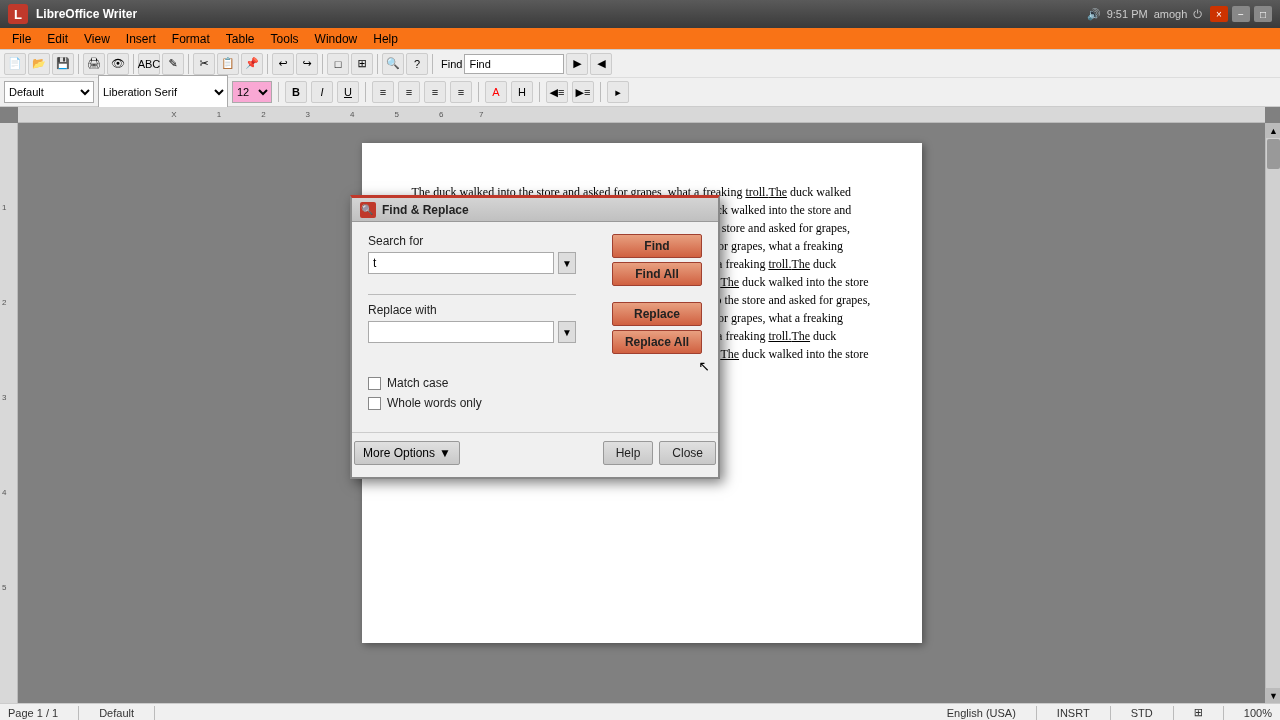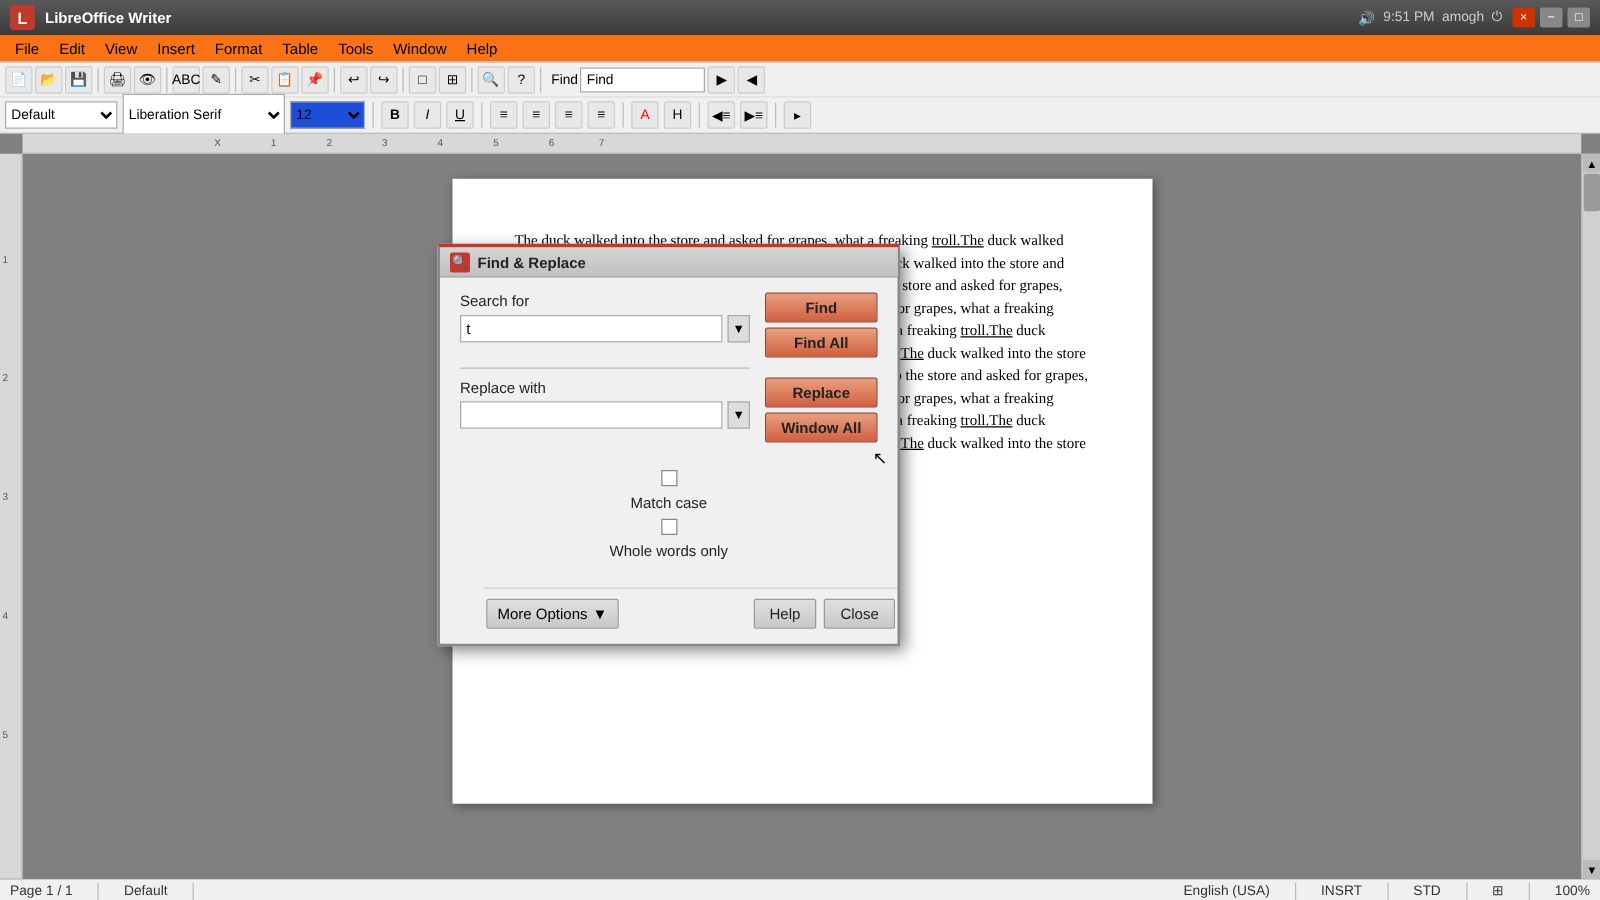--- a/index.html
+++ b/index.html
@@ -74,21 +74,21 @@
       padding: 2px 4px;
       gap: 4px;
     }
     .style-select {
       height: 22px; width: 90px; border: 1px solid #aaa; font-size: 11px; background: white;
     }
     .font-select {
       height: 34px; width: 130px; border: 1px solid #aaa; font-size: 11px; background: white;
     }
     .size-select {
-      height: 22px; width: 60px; border: 1px solid #aaa; font-size: 11px; background: #1d4ed8;
+      height: 22px; width: 40px; border: 1px solid #aaa; font-size: 11px; background: #f9a8d4;
     }
 
     
     #main-area {
       display: flex;
       height: calc(720px - 28px - 22px - 56px - 22px - 18px);
       background: #808080;
     }
 
     #page-container {
@@ -219,41 +219,39 @@
       height: 1px;
       background: #bbb;
       margin: 8px 0;
     }
 
     .dialog-checkbox-row {
       display: flex;
       align-items: center;
       gap: 6px;
       margin-bottom: 6px;
-      flex-direction: column;
     }
     .dialog-checkbox {
       width: 13px; height: 13px;
       border: 1px solid #888;
       background: white;
       cursor: pointer;
     }
     .dialog-checkbox-label {
       font-size: 12px;
       color: #222;
     }
 
     .dialog-footer {
       display: flex;
       justify-content: space-between;
       align-items: flex-start;
       padding: 8px 2px 12px;
       border-top: 1px solid #ccc;
       margin-top: 4px;
-      margin-left: 35px;
     }
     .more-options-btn {
       height: 24px;
       background: linear-gradient(to bottom, #e0e0e0, #c8c8c8);
       border: 1px solid #999;
       font-size: 12px;
       cursor: pointer;
       border-radius: 2px;
       padding: 0 8px;
       display: flex; align-items: center; gap: 4px;
@@ -391,21 +389,21 @@
   </div>
 </div>
 
 <div id="find-replace-dialog">
   <div class="dialog-titlebar">
     <div class="dialog-icon">🔍</div>
     <span class="dialog-title">Find &amp; Replace</span>
   </div>
 
   <div class="dialog-body">
-    <div style="display:flex;gap:0;">
+    <div style="display:flex;gap:24px;">
       <div style="flex:1;">
 
         <div class="dialog-label">Search for</div>
         <div class="dialog-input-row">
           <input class="dialog-input" type="text" value="t" style="">
           <div class="dialog-dropdown-btn">▼</div>
         </div>
 
         <div style="height:12px;"></div>
 
@@ -416,21 +414,21 @@
           <input class="dialog-input" type="text" value="" style="">
           <div class="dialog-dropdown-btn">▼</div>
         </div>
       </div>
 
       <div class="dialog-buttons-col">
         <button class="dialog-btn">Find</button>
         <button class="dialog-btn">Find All</button>
         <div style="height:8px;"></div>
         <button class="dialog-btn">Replace</button>
-        <button class="dialog-btn">Window All</button>
+        <button class="dialog-btn">Replace All</button>
 
         <div style="position:relative;height:10px;">
           <span style="position:absolute;right:-8px;top:0;font-size:14px;">↖</span>
         </div>
       </div>
     </div>
 
     <div style="height:8px;"></div>
 
     <div class="dialog-checkbox-row">

